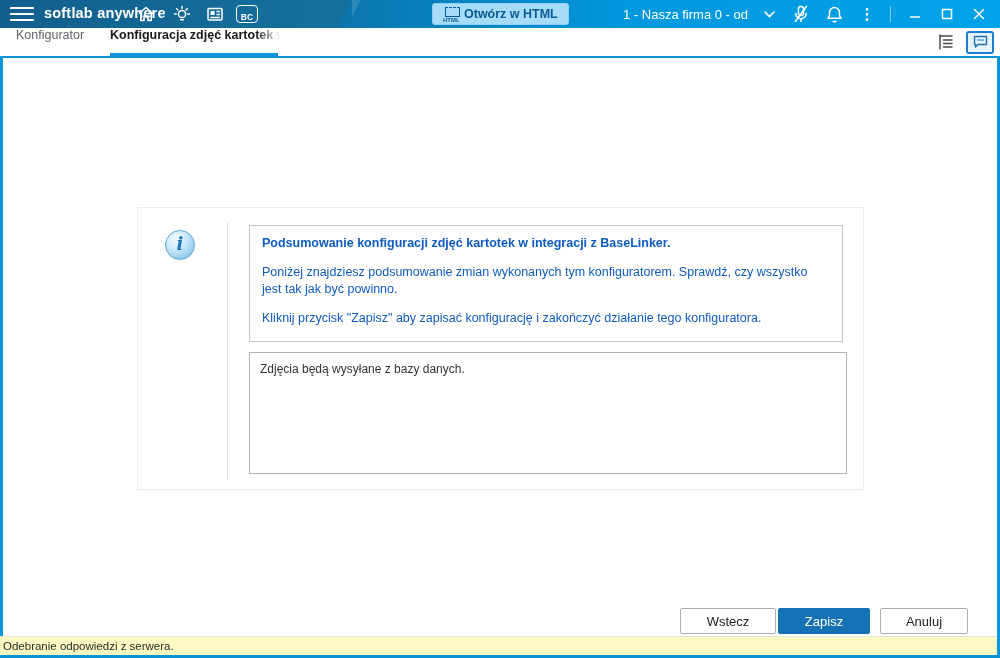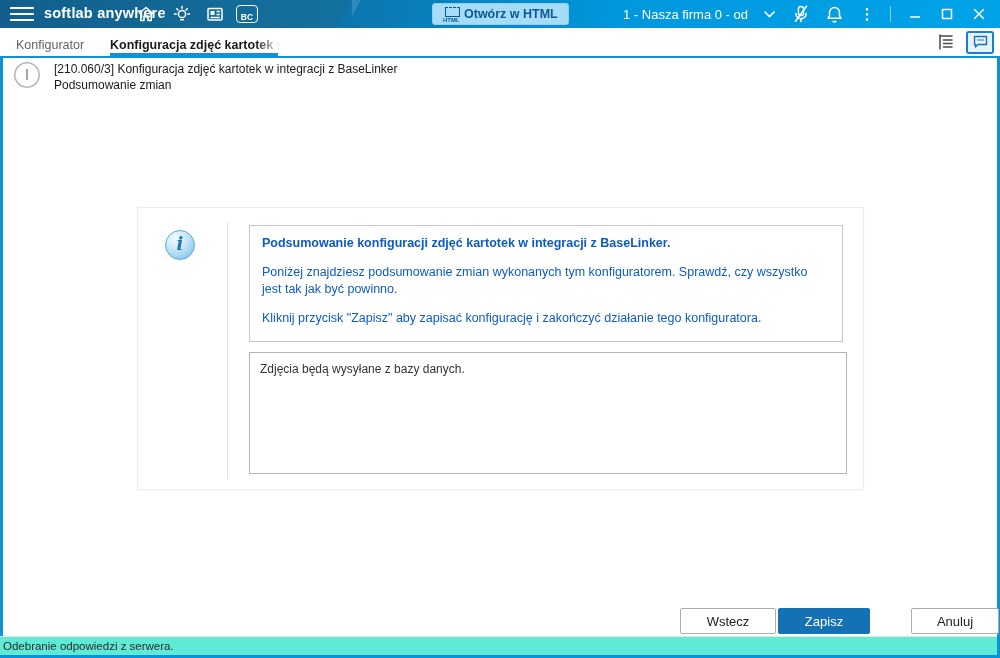--- a/index.html
+++ b/index.html
@@ -28,21 +28,21 @@
   .html-ico .txt { position:absolute; left:0; bottom:-1px; font-size:6px; font-weight:700; color:#0a5a96; background:#a6dcf7; line-height:6px; }
   .tb-right { position:absolute; right:0; top:0; height:28px; display:flex; align-items:center; }
   .company { display:flex; align-items:center; gap:16px; color:#fff; font-size:13px; margin-right:16px; cursor:pointer; }
   .tb-btn { width:20px; height:20px; display:flex; align-items:center; justify-content:center; margin-right:13px; cursor:pointer; }
   .kebab { color:#fff; font-size:15px; font-weight:700; }
   .tb-divider { width:1px; height:16px; background:rgba(255,255,255,.5); margin-right:13px; }
   .win-btn { width:22px; height:22px; display:flex; align-items:center; justify-content:center; margin-right:10px; cursor:pointer; }
 
   
   .tabbar { position:absolute; left:0; top:28px; width:1000px; height:28px; background:#fff; }
-  .tab { position:absolute; top:0; height:24px; display:flex; align-items:flex-end; font-size:12.5px; cursor:pointer; }
+  .tab { position:absolute; top:0; height:24px; display:flex; align-items:flex-start; font-size:12.5px; cursor:pointer; }
   .tab-1 { left:16px; color:#5f6368; }
   .tab-2 { left:110px; width:170px; overflow:hidden; white-space:nowrap; color:#1a1a1a; font-weight:700; }
   .tab-2 .fade { position:absolute; right:0; top:0; width:24px; height:24px;
     background:linear-gradient(90deg,rgba(255,255,255,0),#ffffff); }
   .tab-underline { position:absolute; left:110px; top:25px; width:168px; height:3px; background:#0d93d9; }
   .tabbar-icons { position:absolute; right:6px; top:2px; height:24px; display:flex; align-items:center; gap:8px; }
   .structure-btn { width:24px; height:24px; display:flex; align-items:center; justify-content:center; cursor:pointer; }
   .comment-btn { width:28px; height:23px; border:2px solid #1a7ed2; border-radius:3px; background:#e6f3fc;
     display:flex; align-items:center; justify-content:center; cursor:pointer; }
 
@@ -74,24 +74,24 @@
   .sum-box { position:absolute; left:111px; top:144px; width:598px; height:122px; border:1px solid #b5b5b5;
     padding:8px 10px; color:#333333; font-size:12px; line-height:16px; overflow:hidden; cursor:text; }
 
   
   .btn { position:absolute; top:608px; height:26px; border-radius:2px; font-family:"Liberation Sans",sans-serif;
     font-size:13px; display:flex; align-items:center; justify-content:center; cursor:pointer; }
   .btn-secondary { background:#ffffff; border:1px solid #adadad; color:#212121; }
   .btn-primary { background:#1472b4; border:1px solid #1472b4; color:#ffffff; }
   .btn-back { left:680px; width:96px; }
   .btn-save { left:778px; width:92px; }
-  .btn-cancel { left:880px; width:88px;margin-left:31px; }
-
-  
-  .statusbar { position:absolute; left:0; top:636px; width:997px; height:19px; background:#5eead4;
+  .btn-cancel { left:880px; width:88px; }
+
+  
+  .statusbar { position:absolute; left:0; top:636px; width:997px; height:19px; background:#fef9c3;
     border-top:1px solid #e4e4e4; display:flex; align-items:center; }
   .status-text { font-size:11.5px; color:#2b2b2b; margin-left:3px; }
 </style>
 </head>
 <body>
 
 <div class="page">
 
   <div class="topbar">
     <div class="topbar-slash"></div>
@@ -216,32 +216,20 @@
           </svg>
       </div>
     </div>
   </div>
 
   <div class="frame-top"></div>
   <div class="frame-left"></div>
   <div class="frame-right"></div>
   <div class="frame-bottom"></div>
 
-  <div class="content-header">
-    <div class="step-circle">
-      <svg width="28" height="28" viewBox="0 0 28 28" fill="none">
-        <circle cx="14" cy="14" r="12.2" stroke="#b8b8b8" stroke-width="1.6"></circle>
-        <line x1="14" y1="8" x2="14" y2="19" stroke="#9d9d9d" stroke-width="1.8"></line>
-        </svg>
-    </div>
-    <div class="header-text">
-      <div>[210.060/3] Konfiguracja zdjęć kartotek w integracji z BaseLinker</div>
-      <div>Podsumowanie zmian</div>
-    </div>
-  </div>
 
   <div class="card">
     <div class="info-badge">
       <span>i</span>
     </div>
     <div class="card-divider"></div>
 
     <div class="msg-box">
       <div class="msg-title">Podsumowanie konfiguracji zdjęć kartotek w integracji z BaseLinker.</div>
       <div class="msg-para">Poniżej znajdziesz podsumowanie zmian wykonanych tym konfiguratorem. Sprawdź, czy wszystko jest tak jak być powinno.</div>

